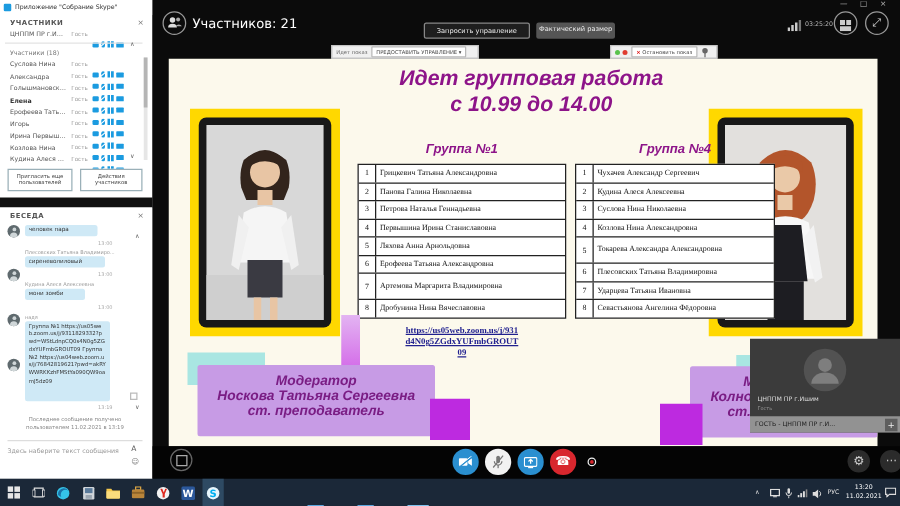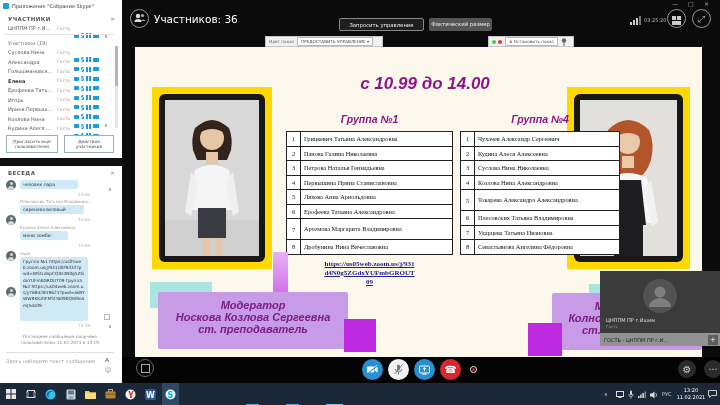--- a/index.html
+++ b/index.html
@@ -189,21 +189,21 @@
     <span class="a wctl" style="left:582px;top:0px;">×</span>
 
     <div class="a" style="left:8px;top:9px;width:19px;height:19px;border:1px solid #999;border-radius:50%;">
       <svg width="17" height="17" viewBox="0 0 17 17" style="position:absolute;left:0;top:0;">
           <circle cx="7" cy="6" r="2.2" fill="#ddd"></circle>
           <path d="M3.5 12 a3.5 3 0 0 1 7 0 z" fill="#ddd"></path>
           <circle cx="11.5" cy="5.5" r="1.6" fill="#aaa"></circle>
           <path d="M9.5 11 a2.8 2.4 0 0 1 5 0 z" fill="#aaa"></path>
         </svg>
     </div>
-    <div class="a cnt" style="left:32px;top:13px;">Участников: 36</div>
+    <div class="a cnt" style="left:32px;top:13px;">Участников: 21</div>
 
     <div class="a hbtn" style="left:217px;top:18px;width:85px;height:13px;line-height:13px;background:#1e1e1e;border:1px solid #888;">Запросить управление</div>
     <div class="a hbtn" style="left:307px;top:18px;width:63px;height:13px;line-height:13px;background:#555;">Фактический размер</div>
 
     <svg class="a" style="left:508px;top:15px;" width="11" height="10" viewBox="0 0 11 10">
         <rect x="0" y="7" width="2" height="3" fill="#ccc"></rect>
         <rect x="3" y="5" width="2" height="5" fill="#ccc"></rect>
         <rect x="6" y="3" width="2" height="7" fill="#ccc"></rect>
         <rect x="9" y="1" width="2" height="9" fill="#777"></rect>
       </svg>
@@ -226,20 +226,21 @@
       <span class="dot" style="background:#58c24c;"></span>
       <span class="dot" style="background:#e03c31;margin-left:2px;"></span>
       <span class="swbtn"><span style="color:#d00;font-weight:bold;">×</span> <span>Остановить показ</span></span>
       <svg width="6" height="8" viewBox="0 0 6 8" style="margin-left:3px;">
           <circle cx="3" cy="2.5" r="2.2" fill="#666"></circle>
           <rect x="2.5" y="4" width="1" height="4" fill="#666"></rect>
         </svg>
     </div>
 
     <div class="a slide" style="left:13px;top:47px;">
+      <div class="a stitle" style="left:25px;top:6px;width:530px;">Идет групповая работа</div>
       <div class="a stitle" style="left:25px;top:27px;width:530px;">с 10.99 до 14.00</div>
 
       <div class="a frame" style="left:17px;top:40px;width:120px;height:182px;">
         <div class="tablet" style="left:7px;top:7px;width:106px;height:168px;">
           <svg width="94" height="156" viewBox="0 0 94 156" style="position:absolute;left:6px;top:6px;">
             <rect width="94" height="156" fill="#d8d8d8"></rect>
             <rect y="120" width="94" height="36" fill="#cfcfcf"></rect>
             <path d="M30 28 q17-14 34 0 q4 10 2 22 l-4 10 h-30 l-4-10 q-2-12 2-22z" fill="#32241c"></path>
             <circle cx="47" cy="38" r="12" fill="#e8c5a4"></circle>
             <path d="M33 34 q14-10 28 0 l0-8 q-14-12-28 0z" fill="#32241c"></path>
@@ -348,21 +349,21 @@
         <div>https://us05web.zoom.us/j/931</div>
         <div>d4N0g5ZGdxYUFmbGROUT</div>
         <div>09</div>
       </div>
 
       <div class="a" style="left:138px;top:205px;width:15px;height:82px;background:linear-gradient(#e3b4f2,#c62ae0);"></div>
       <div class="a" style="left:15px;top:235px;width:62px;height:26px;background:#a9e6e2;"></div>
       <div class="a" style="left:23px;top:245px;width:190px;height:57px;background:#c79be5;border-radius:2px;">
         <div class="modtxt" style="padding-top:7px;">
           <div>Модератор</div>
-          <div>Носкова Козлова Сергеевна</div>
+          <div>Носкова Татьяна Сергеевна</div>
           <div>ст. преподаватель</div>
         </div>
       </div>
       <div class="a" style="left:209px;top:272px;width:32px;height:33px;background:#bd2ae0;"></div>
 
       <div class="a" style="left:454px;top:237px;width:58px;height:25px;background:#a9e6e2;"></div>
       <div class="a" style="left:417px;top:246px;width:150px;height:57px;background:#c79be5;border-radius:2px;">
         <div class="modtxt" style="padding-top:7px;">
           <div>Модератор</div>
           <div>Колногузова Елена С</div>

